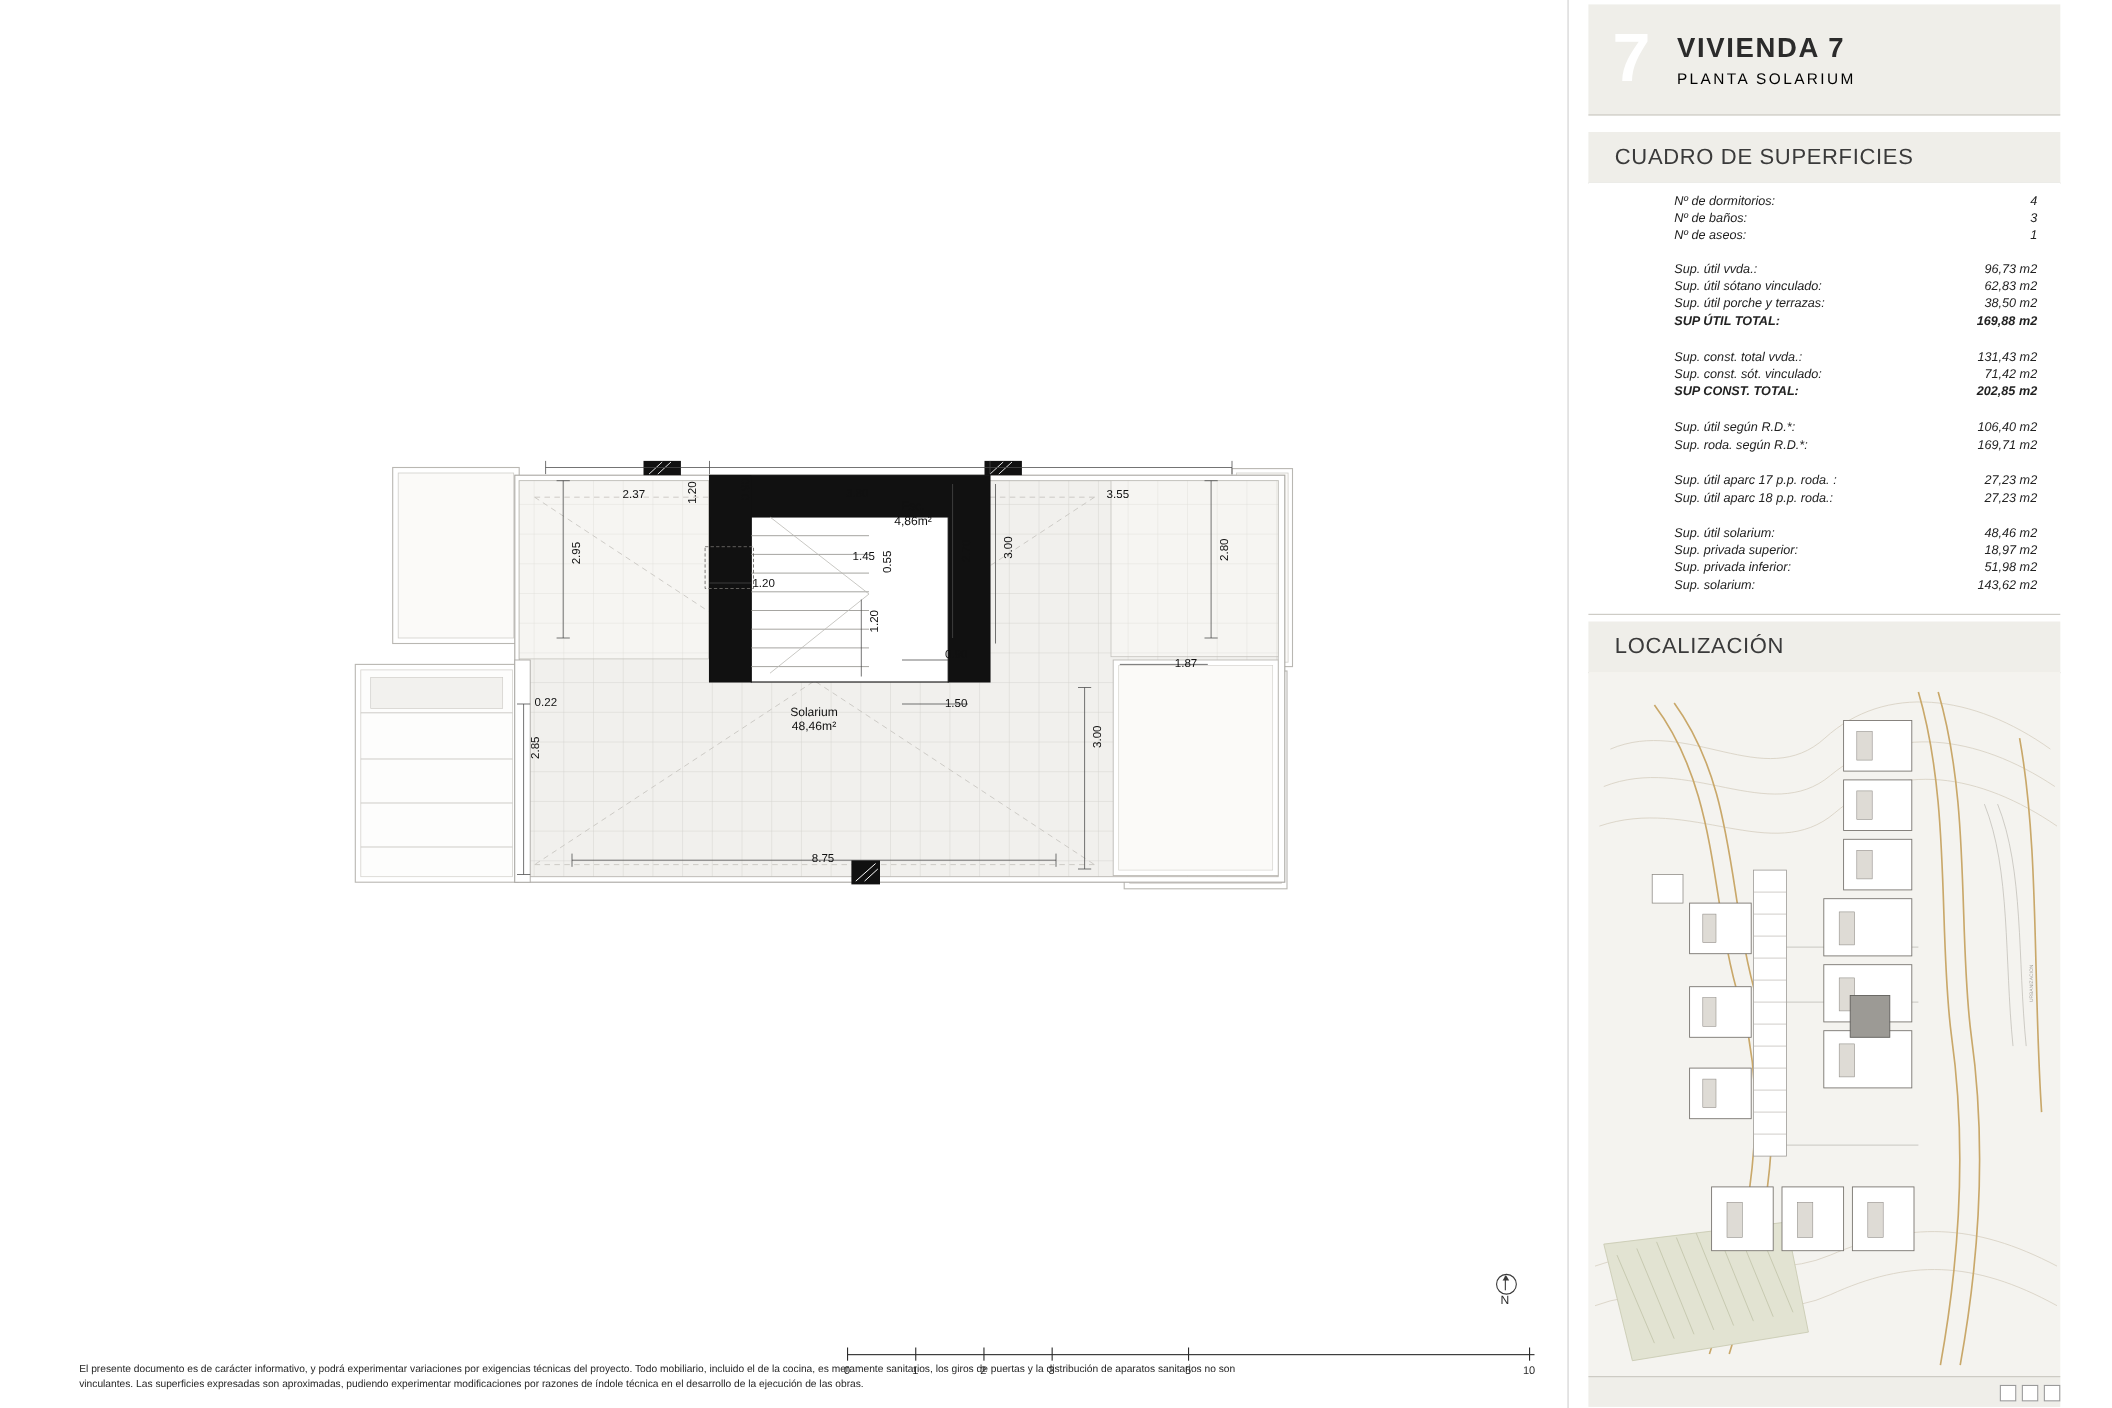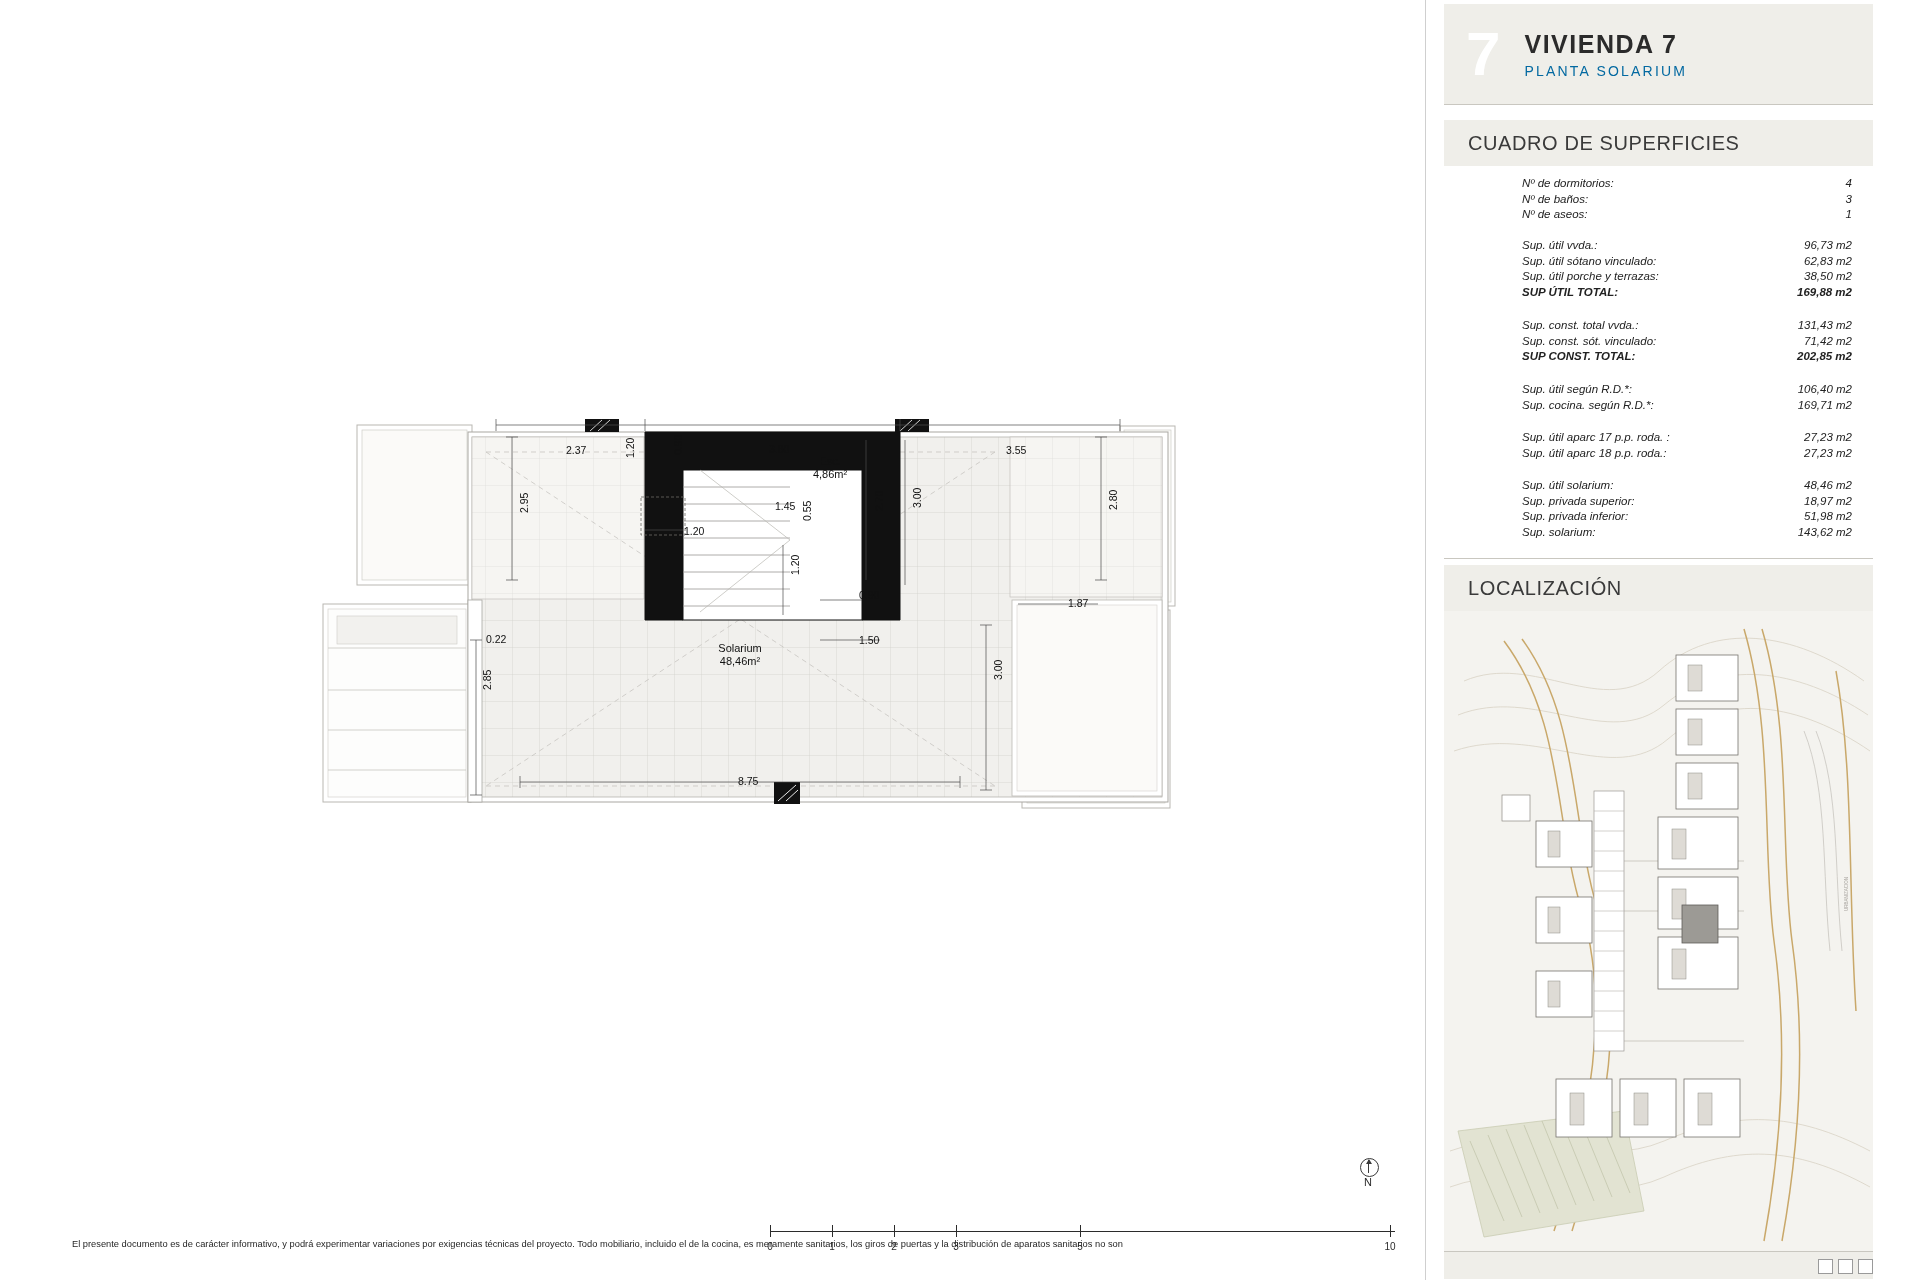--- a/index.html
+++ b/index.html
@@ -56,21 +56,21 @@
   }
   .title-main {
     font-size: 25px;
     letter-spacing: 1.5px;
     color: #2b2b2b;
     font-weight: bold;
   }
   .title-sub {
     font-size: 14px;
     letter-spacing: 2.2px;
-    color: #0369a1;
+    color: #000000;
     margin-top: 4px;
   }
 
   .section-head {
     position: absolute;
     left: 18px;
     width: 429px;
     height: 46px;
     background: #efeee9;
     border-bottom: 1px solid #c9c7c0;
@@ -434,20 +434,21 @@
         <div class="lab" style="left: 186px;">3</div>
         <div class="tick" style="left: 310px;"></div>
         <div class="lab" style="left: 310px;">5</div>
         <div class="tick" style="left: 620px;"></div>
         <div class="lab" style="left: 620px;">10</div>
       </div>
 
     <div class="disclaimer-wrap">
       <div class="disclaimer-inner">
         <p>El presente documento es de carácter informativo, y podrá experimentar variaciones por exigencias técnicas del proyecto. Todo mobiliario, incluido el de la cocina, es meramente sanitarios, los giros de puertas y la distribución de aparatos sanitarios no son</p>
+        <p>vinculantes. Las superficies expresadas son aproximadas, pudiendo experimentar modificaciones por razones de índole técnica en el desarrollo de la ejecución de las obras.</p>
       </div>
     </div>
   </div>
 
   <div class="right-panel">
 
     <div class="title-block">
       <div class="big-num">7</div>
       <div class="title-text">
         <div class="title-main">VIVIENDA 7</div>
@@ -505,21 +506,21 @@
             <span class="lbl">SUP CONST. TOTAL:</span>
             <span class="val">202,85 m2</span>
           </div>
         </div>
       <div class="surf-group" id="grp-rd" style="top:216px;">
           <div class="surf-row">
             <span class="lbl">Sup. útil según R.D.*:</span>
             <span class="val">106,40 m2</span>
           </div>
           <div class="surf-row">
-            <span class="lbl">Sup. cocina. según R.D.*:</span>
+            <span class="lbl">Sup. roda. según R.D.*:</span>
             <span class="val">169,71 m2</span>
           </div>
         </div>
       <div class="surf-group" id="grp-parking" style="top:264px;">
           <div class="surf-row">
             <span class="lbl">Sup. útil aparc 17 p.p. roda. :</span>
             <span class="val">27,23 m2</span>
           </div>
           <div class="surf-row">
             <span class="lbl">Sup. útil aparc 18 p.p. roda.:</span>

